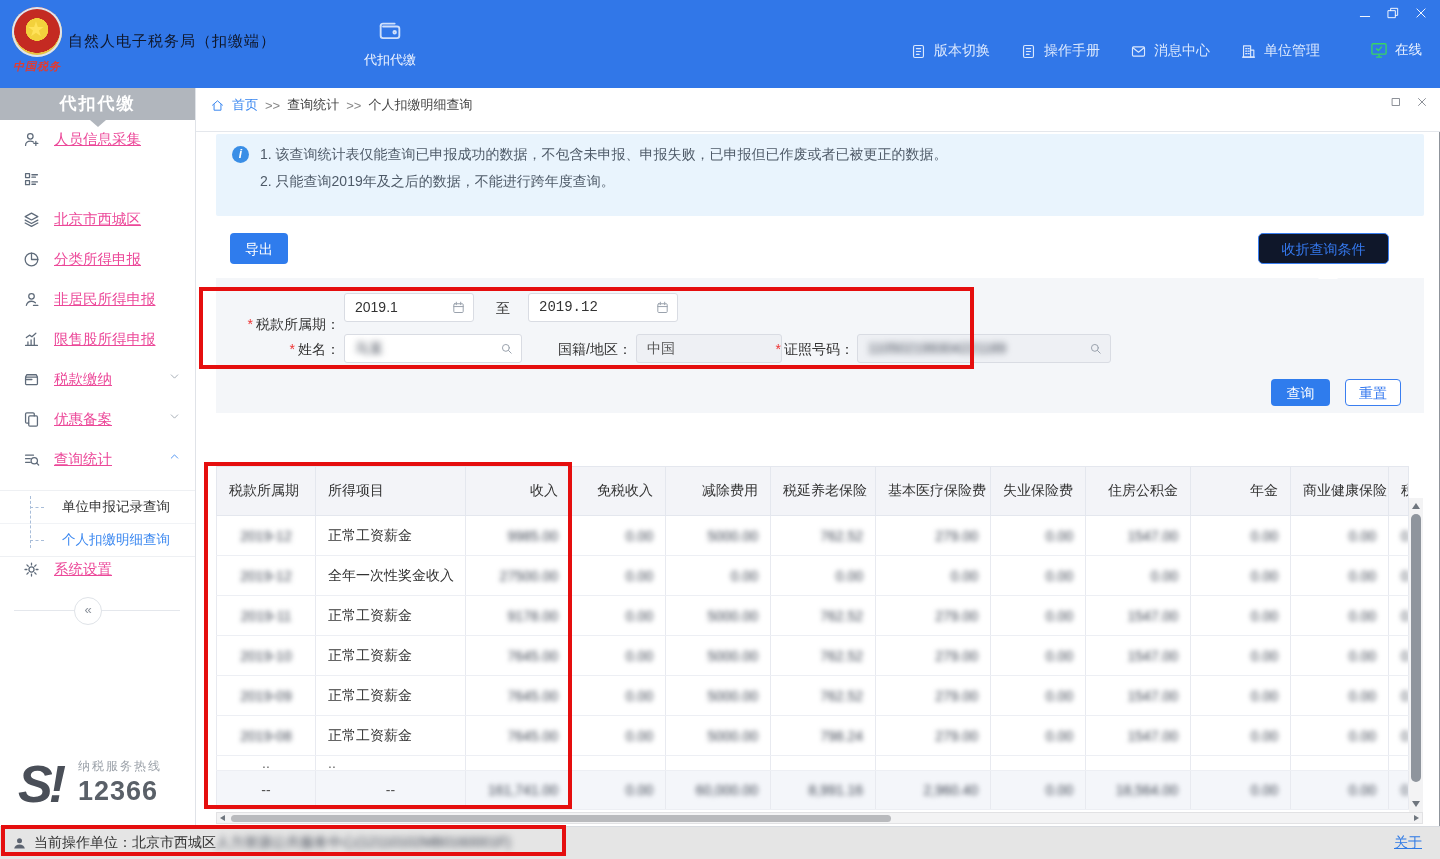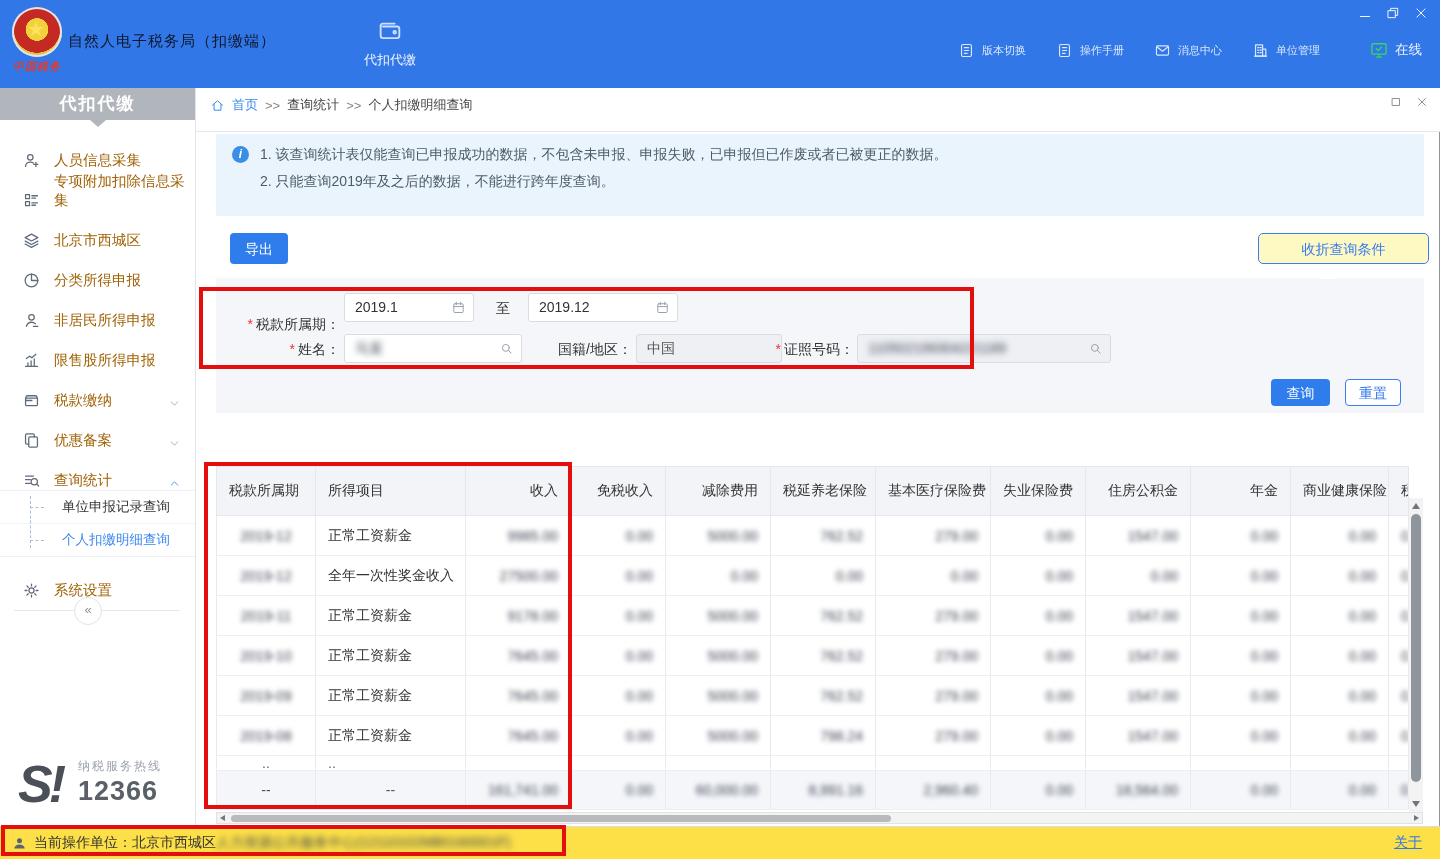--- a/index.html
+++ b/index.html
@@ -15,41 +15,41 @@
   .logo .emblem{position:absolute;left:2px;top:0;width:50px;height:50px;border-radius:50%;
     background:radial-gradient(circle at 50% 45%,#f3d13c 0 30%,#c42a22 31% 62%,#e8c243 63% 72%,#8898b8 73% 100%);
     box-shadow:0 0 0 2px #dfe5ee inset;}
   .logo .star{position:absolute;left:17px;top:12px;color:#ffe25a;font-size:20px;line-height:20px;}
   .logo .cn{position:absolute;left:0;top:52px;width:54px;text-align:center;color:#e23b30;font-size:11px;font-weight:bold;font-style:italic;letter-spacing:1px;white-space:nowrap;}
   .app-title{position:absolute;left:68px;top:32px;color:#0f172a;font-size:15px;letter-spacing:1px;text-align:right;}
   .hdr-tab{position:absolute;left:348px;top:14px;width:84px;height:66px;text-align:center;color:#fff;cursor:pointer;}
   .hdr-tab .wicon{display:inline-block;width:30px;height:28px;color:#cfe0fb;margin-top:2px;}
   .hdr-tab .wlabel{font-size:13px;color:#f0f5ff;margin-top:3px;}
   .hdr-menu{position:absolute;right:120px;top:42px;display:flex;align-items:center;gap:30px;}
-  .hdr-item{display:flex;align-items:center;gap:7px;color:#dbe8fd;font-size:11px;cursor:pointer;white-space:nowrap;}
+  .hdr-item{display:flex;align-items:center;gap:7px;color:#dbe8fd;font-size:14px;cursor:pointer;white-space:nowrap;}
   .hdr-item .mi{width:17px;height:17px;}
   .hdr-online{position:absolute;right:18px;top:40px;display:flex;align-items:center;gap:6px;color:#eaf2ff;font-size:13.5px;}
   .hdr-online .mi{width:20px;height:20px;color:#38d563;}
   .winctl{position:absolute;right:12px;top:6px;display:flex;gap:14px;}
   .winctl .wc{width:14px;height:14px;color:#fff;cursor:pointer;}
 
   
   .crumbbar{position:absolute;left:196px;top:88px;width:1244px;height:44px;background:#fff;border-bottom:1px solid #e4e7ec;box-sizing:border-box;}
   .crumb{position:absolute;left:14px;top:8px;display:flex;align-items:center;gap:7px;font-size:13px;color:#444;}
   .crumb .home{width:15px;height:15px;color:#3a87f0;}
   .crumb .blue{color:#3a87f0;cursor:pointer;}
   .crumb .sep{color:#888;}
   .pagectl{position:absolute;right:12px;top:8px;display:flex;gap:14px;color:#70757d;}
   .pagectl .wc{width:12px;height:12px;cursor:pointer;}
 
   
   .side{position:absolute;left:0;top:88px;width:196px;height:738px;background:#fff;border-right:1px solid #e0e3e8;box-sizing:border-box;}
   .side-hd{position:absolute;left:0;top:0;width:195px;height:32px;background:#b1b6bd;color:#fff;font-size:17px;font-weight:bold;text-align:center;line-height:32px;letter-spacing:2px;}
   .side-hd-tri{position:absolute;left:90px;top:32px;width:0;height:0;border-left:8px solid transparent;border-right:8px solid transparent;border-top:7px solid #b1b6bd;}
-  .side-item{position:absolute;left:0;width:195px;height:40px;display:flex;align-items:flex-end;cursor:pointer;color:#a16207;font-size:14.5px;}
+  .side-item{position:absolute;left:0;width:195px;height:40px;display:flex;align-items:flex-start;cursor:pointer;color:#ec4899;font-size:14.5px;text-decoration:underline;}
   .side-item .si{width:19px;height:19px;margin-left:22px;margin-right:13px;color:#5f6b7a;flex:none;}
   .side-item .chev{position:absolute;right:14px;width:13px;height:13px;color:#9aa2ad;}
   .side-item .chev.up{color:#3a87f0;}
   .submenu{position:absolute;left:0;width:195px;border-top:1px solid #eef0f3;border-bottom:1px solid #eef0f3;}
   .sub-item{position:relative;height:32px;line-height:32px;font-size:13.5px;color:#333;padding-left:62px;cursor:pointer;border-bottom:1px solid #f1f3f6;}
   .sub-item:last-child{border-bottom:none;}
   .sub-item.on{color:#3a87f0;}
   .sub-item::before{content:"";position:absolute;left:30px;top:16px;width:14px;border-top:1px dashed #a8bdd9;}
   .sub-rail{position:absolute;left:30px;width:0;border-left:1px dashed #a8bdd9;}
   .collapse-line{position:absolute;left:14px;width:166px;border-top:1px solid #e4e7ec;}
@@ -59,21 +59,21 @@
   .hotline .cap{position:absolute;left:60px;top:6px;font-size:12px;letter-spacing:2px;color:#9aa0a8;}
   .hotline .num{position:absolute;left:60px;top:24px;font-size:27px;font-weight:bold;color:#5a6068;letter-spacing:1px;}
 
   
   .notice{position:absolute;left:216px;top:134px;width:1208px;height:82px;background:#e9f4fd;border-radius:2px;}
   .notice .iico{position:absolute;left:16px;top:12px;width:17px;height:17px;border-radius:50%;background:#3a8ee6;color:#fff;font-size:12px;font-weight:bold;text-align:center;line-height:17px;font-style:italic;}
   .notice .nlines{position:absolute;left:44px;top:7px;}
   .notice p{margin:0;line-height:27px;font-size:14px;color:#4e5a68;}
 
   .btn-export{position:absolute;left:230px;top:233px;width:58px;height:31px;background:#2f7ced;color:#fff;font-size:14px;border:none;border-radius:4px;text-align:center;line-height:31px;cursor:pointer;}
-  .btn-collapse{position:absolute;left:1258px;top:233px;width:171px;height:31px;background:#fef9c3;color:#3579ef;font-size:14px;border:1px solid #3a7ef0;border-radius:5px;text-align:center;line-height:29px;box-sizing:border-box;cursor:pointer;}
+  .btn-collapse{position:absolute;left:1258px;top:233px;width:131px;height:31px;background:#0f172a;color:#3579ef;font-size:14px;border:1px solid #3a7ef0;border-radius:5px;text-align:center;line-height:29px;box-sizing:border-box;cursor:pointer;}
   .panel-caret{position:absolute;left:1318px;top:269px;width:0;height:0;border-left:10px solid transparent;border-right:10px solid transparent;border-bottom:10px solid #fff;z-index:3;}
 
   .qpanel{position:absolute;left:216px;top:278px;width:1208px;height:135px;background:#f4f6f9;}
   .flabel{position:absolute;font-size:14px;color:#333;text-align:right;white-space:nowrap;}
   .req{color:#e33;margin-right:3px;}
   .finput{position:absolute;height:29px;background:#fff;border:1px solid #d9dce3;border-radius:3px;box-sizing:border-box;font-size:14px;color:#333;line-height:27px;padding-left:10px;cursor:text;}
   .finput.dis{background:#eef0f4;color:#555;cursor:default;}
   .finput .inico{position:absolute;right:7px;top:6px;width:15px;height:15px;color:#9aa2ad;}
   .btn-query{position:absolute;left:1271px;top:379px;width:59px;height:27px;background:#2f7ced;color:#fff;font-size:14px;border:none;border-radius:4px;line-height:27px;text-align:center;cursor:pointer;}
   .btn-reset{position:absolute;left:1345px;top:379px;width:56px;height:27px;background:#fff;color:#3579ef;font-size:14px;border:1px solid #3a7ef0;border-radius:4px;line-height:25px;text-align:center;box-sizing:border-box;cursor:pointer;}
@@ -94,21 +94,21 @@
   .vscroll .up{top:5px;border-bottom:6px solid #6f767e;}
   .vscroll .dn{bottom:5px;border-top:6px solid #6f767e;}
   .vscroll .thumb{position:absolute;left:2px;top:16px;width:10px;height:268px;background:#8f959d;border-radius:5px;cursor:grab;}
   .hscroll{position:absolute;left:216px;top:812px;width:1207px;height:12px;background:#f3f3f4;border:1px solid #e2e2e4;box-sizing:border-box;}
   .hscroll .arr{position:absolute;top:2px;width:0;height:0;border-top:3.5px solid transparent;border-bottom:3.5px solid transparent;}
   .hscroll .lf{left:3px;border-right:5px solid #6f767e;}
   .hscroll .rt{right:3px;border-left:5px solid #6f767e;}
   .hscroll .thumb{position:absolute;left:14px;top:1.5px;width:660px;height:7px;background:#b9babd;border-radius:4px;cursor:grab;}
 
   
-  .foot{position:absolute;left:0;top:826px;width:1440px;height:33px;background:#fde047;border-top:1px solid #d8dbe0;box-sizing:border-box;}
+  .foot{position:absolute;left:0;top:826px;width:1440px;height:33px;background:#e5e5e5;border-top:1px solid #d8dbe0;box-sizing:border-box;}
   .foot .uico{position:absolute;left:12px;top:9px;width:15px;height:15px;color:#5c6370;}
   .foot .utext{position:absolute;left:34px;top:7px;font-size:14px;color:#333;white-space:nowrap;}
   .foot .about{position:absolute;right:18px;top:7px;font-size:14px;color:#2f7ae5;text-decoration:underline;cursor:pointer;}
 
   
   .redbox{position:absolute;border:4px solid #e50e0e;box-sizing:border-box;z-index:50;pointer-events:none;}
 </style>
 </head>
 <body>
 
@@ -241,21 +241,20 @@
           <span>人员信息采集</span>
         </div>
         <div class="side-item" style="top: 82px;">
           <span class="si">
             <svg class="ic" viewBox="0 0 24 24">
               <rect x="4.5" y="4.5" width="5" height="5"></rect>
               <rect x="4.5" y="13.5" width="5" height="5"></rect>
               <path d="M12.5 6h7M12.5 9h4.5M12.5 15h7M12.5 18h4.5"></path>
             </svg>
           </span>
-          <span>专项附加扣除信息采集</span>
         </div>
         <div class="side-item" style="top: 122px;">
           <span class="si">
             <svg class="ic" viewBox="0 0 24 24">
               <path d="M12 4l8 4.3-8 4.3-8-4.3z"></path>
               <path d="M4 12.8l8 4.3 8-4.3"></path>
               <path d="M4 16.4l8 4.3 8-4.3"></path>
             </svg>
           </span>
           <span>北京市西城区</span>
@@ -372,21 +371,21 @@
   <div class="qpanel"></div>
   <div class="flabel" style="left:216px;top:316px;width:124px;"><span class="req">*</span><span>税款所属期：</span></div>
   <div class="finput" style="left:344px;top:293px;width:130px;"><span>2019.1</span>
     <span class="inico">
         <svg class="ic" viewBox="0 0 24 24">
           <rect x="4.5" y="6" width="15" height="14" rx="1.5"></rect>
           <path d="M4.5 10.5h15M8.5 3.5v4M15.5 3.5v4"></path>
         </svg>
       </span></div>
   <div class="flabel" style="left:496px;top:300px;">至</div>
-  <div class="finput" style="left:528px;top:293px;width:150px;"><span>2019.12</span>
+  <div class="finput" style="left:528px;top:293px;width:150px;font-family:Liberation Mono, monospace;"><span>2019.12</span>
     <span class="inico">
         <svg class="ic" viewBox="0 0 24 24">
           <rect x="4.5" y="6" width="15" height="14" rx="1.5"></rect>
           <path d="M4.5 10.5h15M8.5 3.5v4M15.5 3.5v4"></path>
         </svg>
       </span></div>
 
   <div class="flabel" style="left:240px;top:341px;width:100px;"><span class="req">*</span><span>姓名：</span></div>
   <div class="finput" style="left:344px;top:334px;width:178px;"><span class="blur3">马某</span>
     <span class="inico">

